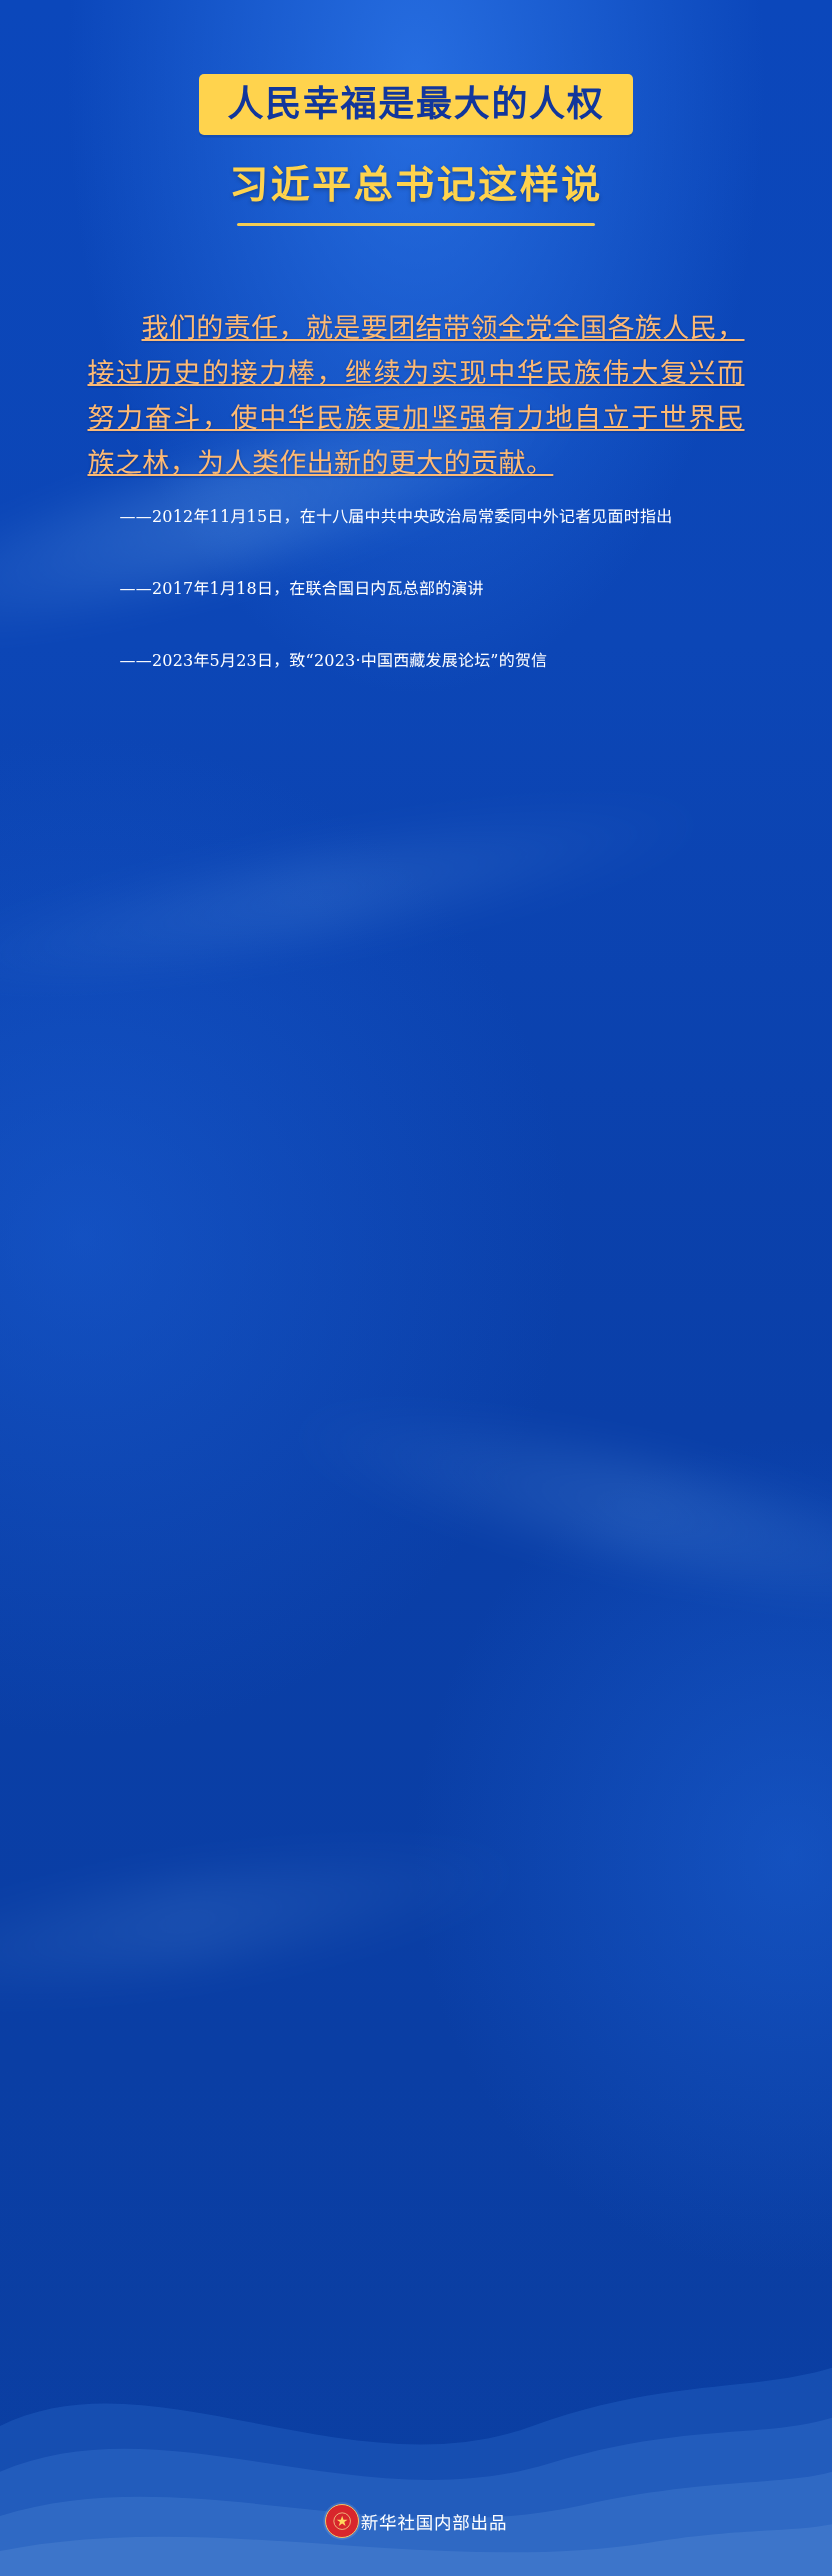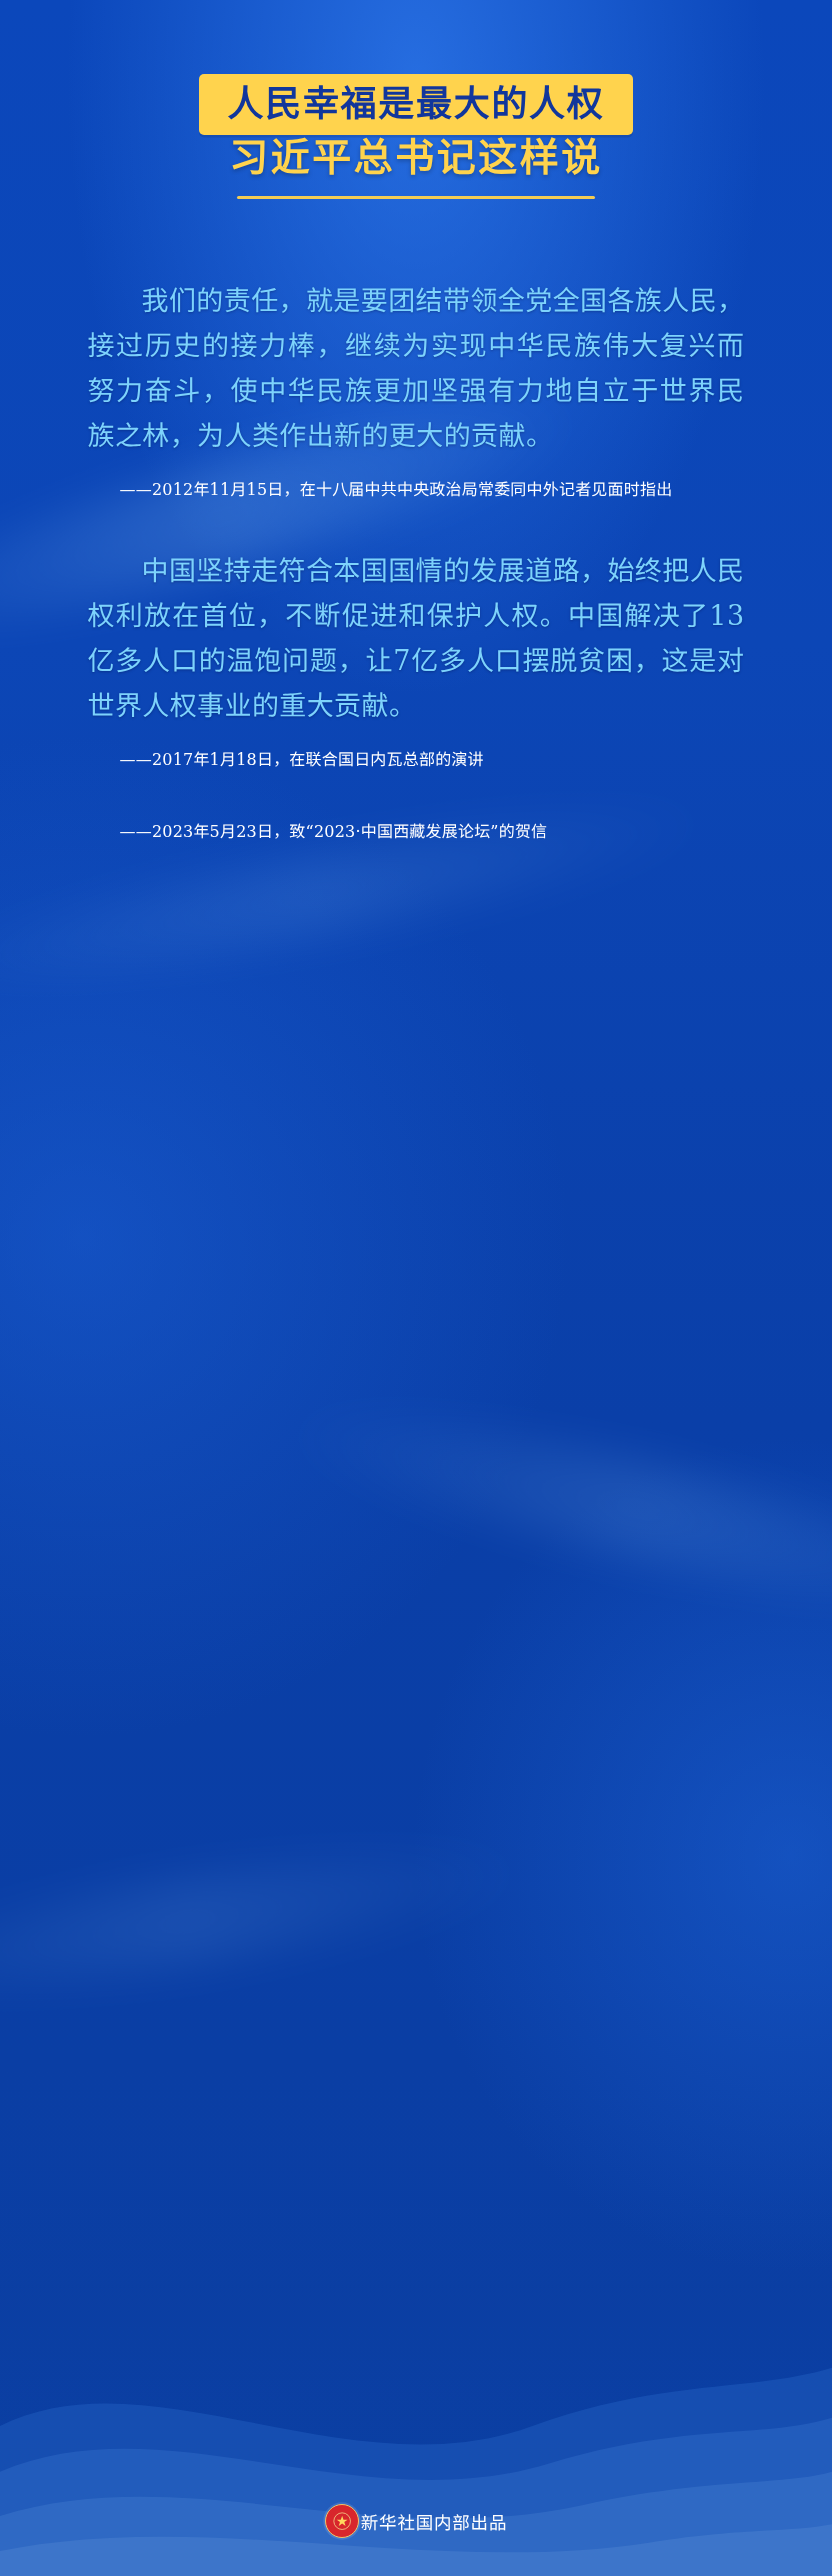--- a/index.html
+++ b/index.html
@@ -74,21 +74,21 @@
   .title-box .t1 {
     font-family: "DejaVu Sans", "Liberation Sans", sans-serif;
     font-weight: 700;
     font-size: 36px;
     letter-spacing: 1.7px;
     color: #11369c;
     line-height: 1.1;
     white-space: nowrap;
   }
   .subtitle {
-    margin-top: 1px;
+    margin-top: 28px;
     font-family: "DejaVu Sans", "Liberation Sans", sans-serif;
     font-weight: 700;
     font-size: 39px;
     letter-spacing: 2.5px;
     color: #ffd34d;
     line-height: 1.15;
     text-shadow: 0 1.7px 4.2px rgba(0,0,0,0.25);
     white-space: nowrap;
   }
   .title-rule {
@@ -100,27 +100,28 @@
     opacity: .95;
   }
 
   
   .quotes {
     margin: 80px auto 0;
     width: 657px;
   }
   .quote-block { margin-bottom: 47px; }
   .quote-text {
-    color: #7dd3fc;
+    color: #fdba74;
     font-size: 27px;
     line-height: 1.66;
     text-align: justify;
     text-indent: 2em;
     letter-spacing: 0.4px;
     text-shadow: 0 0.8px 2.5px rgba(0,10,60,0.35);
+    text-decoration: underline;
   }
   .quote-source {
     margin-top: 18.3px;
     color: #ffffff;
     font-size: 16px;
     line-height: 1.58;
     text-align: justify;
     text-indent: 2em;
     letter-spacing: 0.2px;
   }
@@ -183,21 +184,20 @@
   </div>
 
   <div class="quotes">
 
     <div class="quote-block">
       <div class="quote-text">我们的责任，就是要团结带领全党全国各族人民，接过历史的接力棒，继续为实现中华民族伟大复兴而努力奋斗，使中华民族更加坚强有力地自立于世界民族之林，为人类作出新的更大的贡献。</div>
       <div class="quote-source">——2012年11月15日，在十八届中共中央政治局常委同中外记者见面时指出</div>
     </div>
 
     <div class="quote-block">
-      <div class="quote-text">中国坚持走符合本国国情的发展道路，始终把人民权利放在首位，不断促进和保护人权。中国解决了13亿多人口的温饱问题，让7亿多人口摆脱贫困，这是对世界人权事业的重大贡献。</div>
       <div class="quote-source">——2017年1月18日，在联合国日内瓦总部的演讲</div>
     </div>
 
 
     <div class="quote-block">
       <div class="quote-source">——2023年5月23日，致“2023·中国西藏发展论坛”的贺信</div>
     </div>
 
   </div>
 </div>

